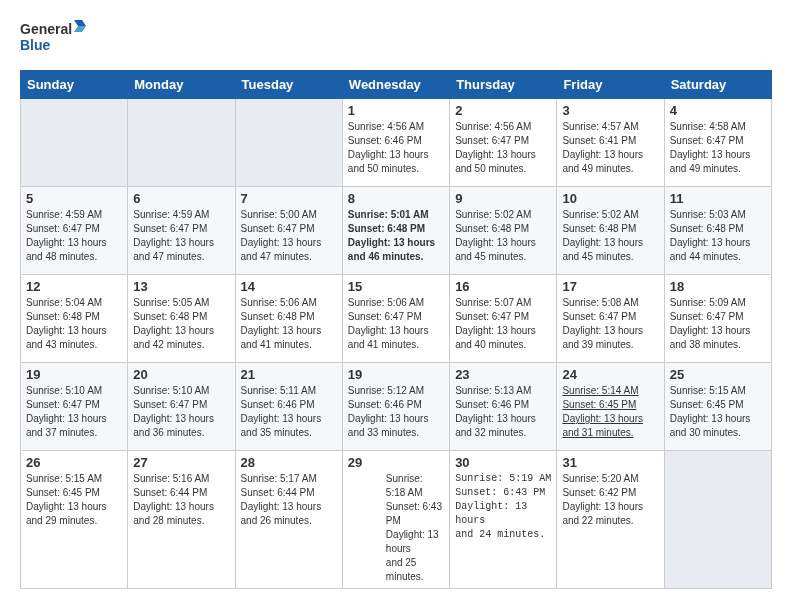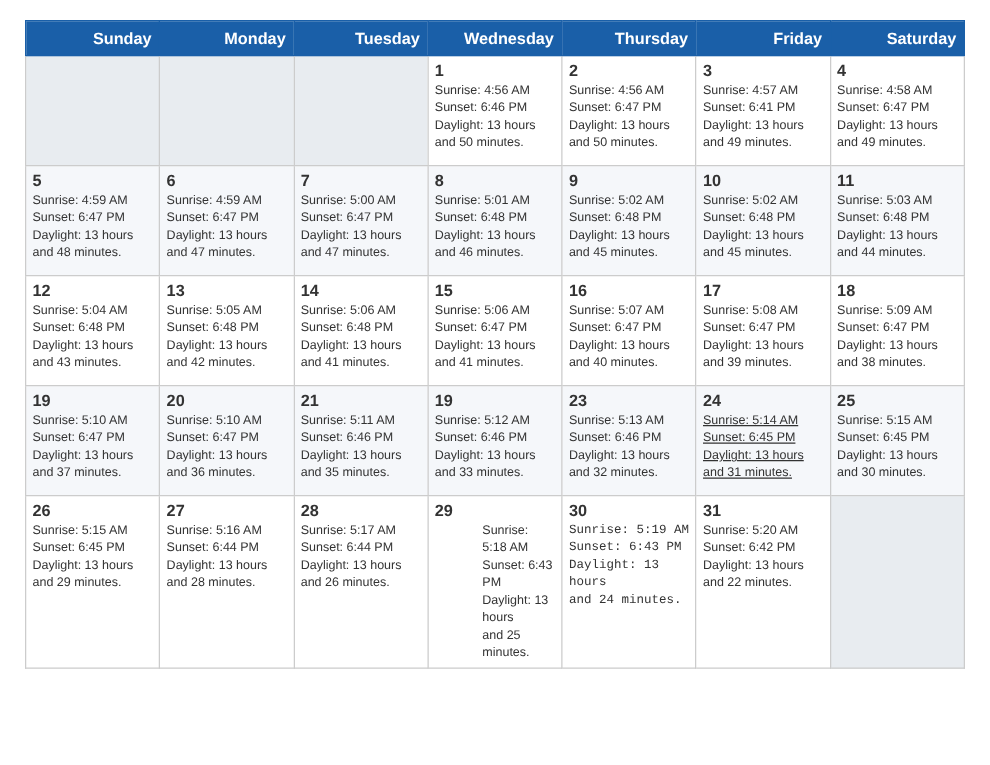--- a/index.html
+++ b/index.html
@@ -38,21 +38,21 @@
       color: #555;
     }
     .calendar {
       width: 100%;
       border-collapse: collapse;
       table-layout: fixed;
     }
     .calendar th {
       background: #1a5fa8;
       color: #fff;
-      text-align: right;
+      text-align: left;
       padding: 6px 6px;
       font-size: 13px;
       font-weight: bold;
       border: 1px solid #1a5fa8;
     }
     .calendar td {
       border: 1px solid #ccc;
       vertical-align: top;
       padding: 4px 5px;
       font-size: 10.5px;
@@ -76,20 +76,38 @@
       line-height: 1.4;
     }
     .empty-cell {
       background: #e8ecf0 !important;
     }
   </style>
 </head>
 <body>
 
 <div class="page">
+  <div class="header">
+    <div class="logo-area">
+      <div>
+        <svg width="70" height="40" viewBox="0 0 70 40">
+
+          <text x="0" y="18" font-family="Arial" font-size="14" font-weight="bold" fill="#333">General</text>
+
+          <path d="M54 4 L62 4 L66 10 L58 10 Z" fill="#1a5fa8"></path>
+          <path d="M58 10 L66 10 L62 16 L54 16 Z" fill="#4a9fd4"></path>
+          <text x="0" y="34" font-family="Arial" font-size="14" font-weight="bold" fill="#1a5fa8">Blue</text>
+        </svg>
+      </div>
+    </div>
+    <div class="title-area">
+      <div class="main-title"></div>
+      <div class="subtitle"></div>
+    </div>
+  </div>
 
   <table class="calendar">
     <thead>
       <tr>
       <th>Sunday</th>
           <th>Monday</th>
           <th>Tuesday</th>
           <th>Wednesday</th>
           <th>Thursday</th>
           <th>Friday</th>
@@ -147,21 +165,21 @@
           </td>
           <td>
             <span class="day-number">7</span>
             <div class="day-info" style="white-space: pre-line;">Sunrise: 5:00 AM
 Sunset: 6:47 PM
 Daylight: 13 hours
 and 47 minutes.</div>
           </td>
           <td>
             <span class="day-number">8</span>
-            <div class="day-info" style="white-space: pre-line;">Sunrise: 5:01 AM
+            <div class="day-info" style="white-space: pre-line; font-weight: bold;">Sunrise: 5:01 AM
 Sunset: 6:48 PM
 Daylight: 13 hours
 and 46 minutes.</div>
           </td>
           <td>
             <span class="day-number">9</span>
             <div class="day-info" style="white-space: pre-line;">Sunrise: 5:02 AM
 Sunset: 6:48 PM
 Daylight: 13 hours
 and 45 minutes.</div>

